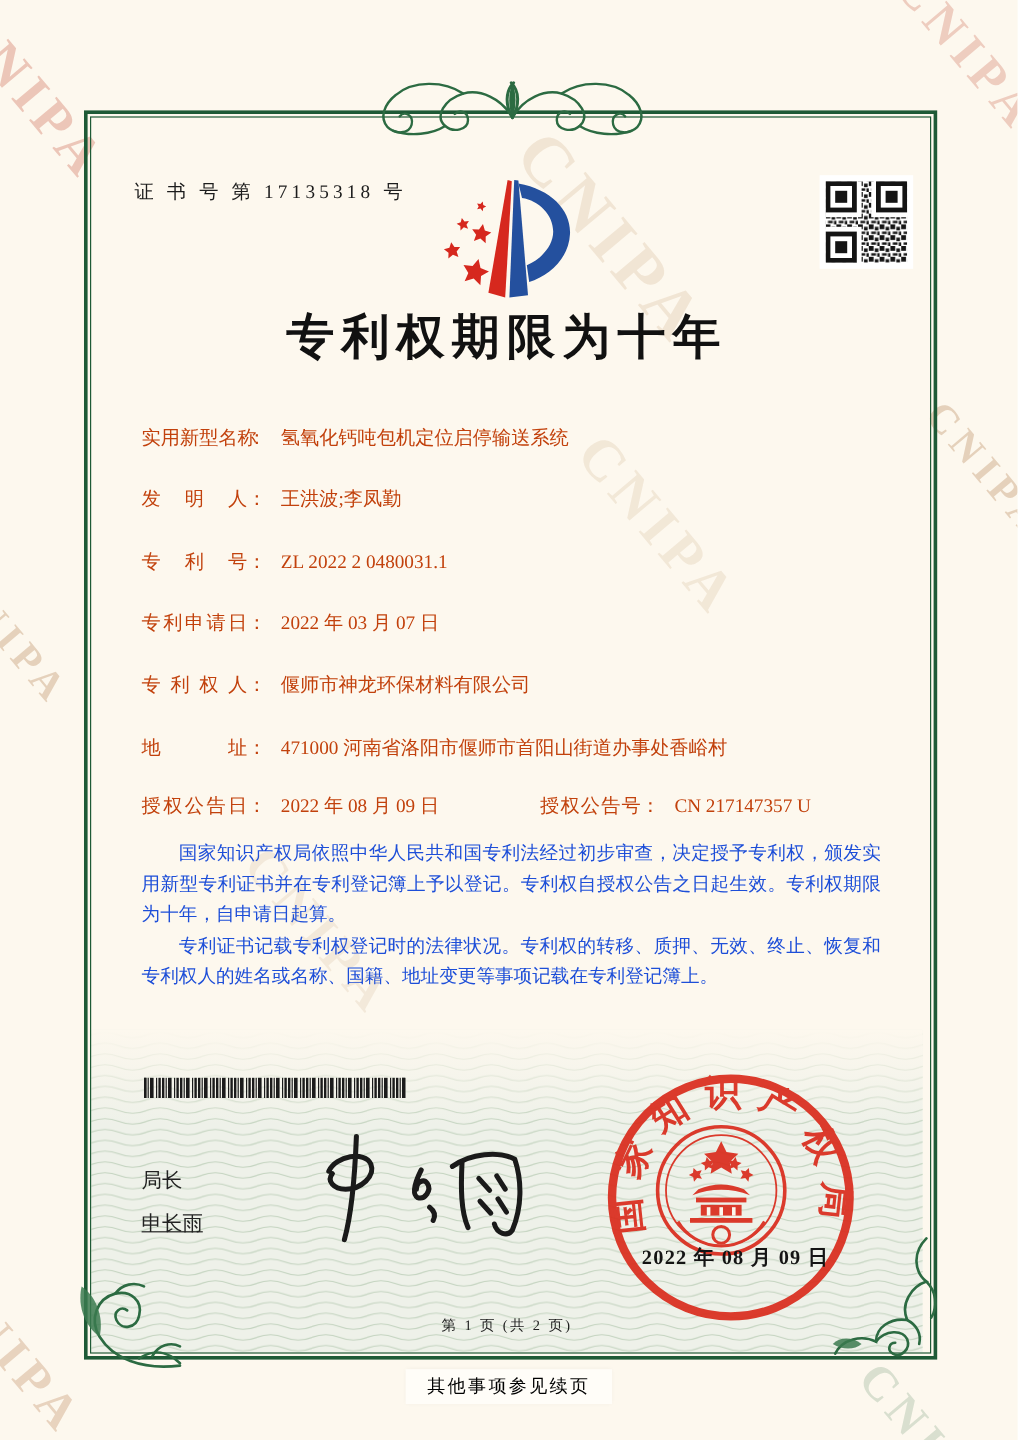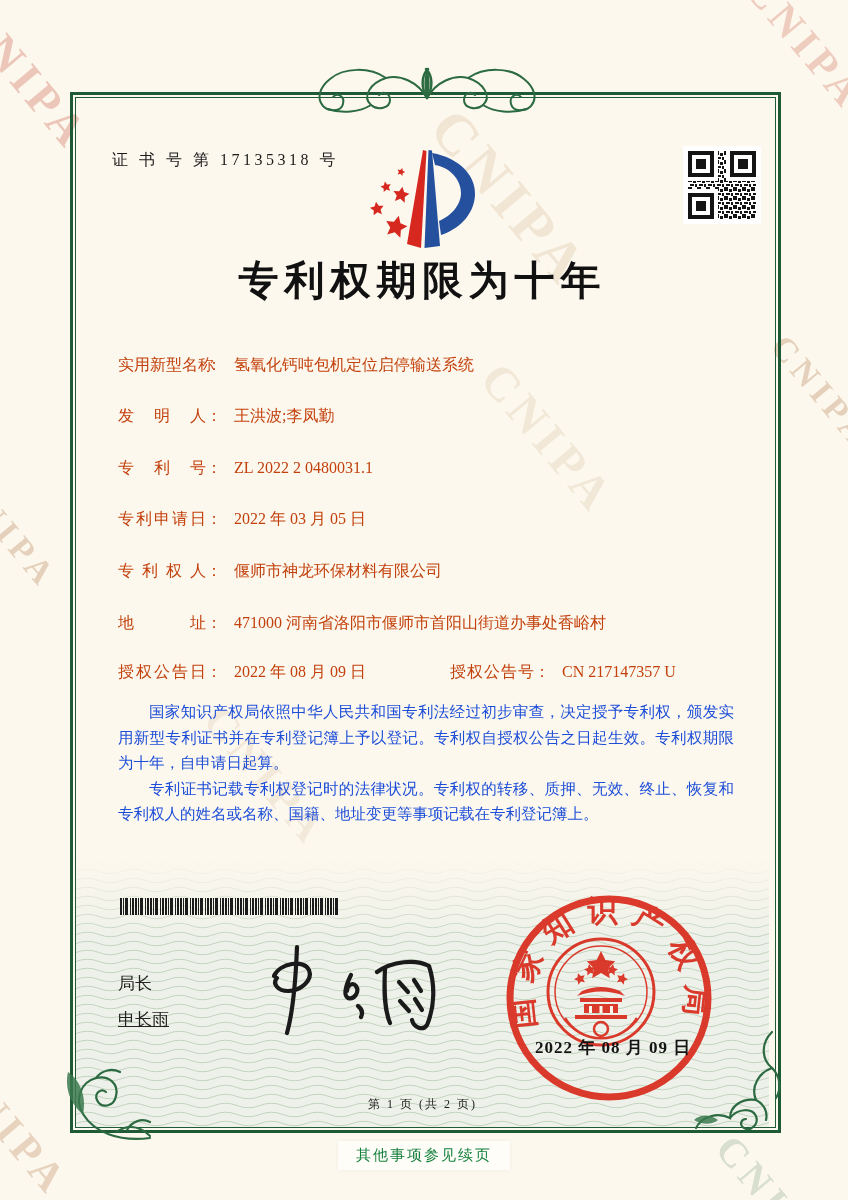--- a/index.html
+++ b/index.html
@@ -56,21 +56,21 @@
   .seal-date {
     position:absolute; left:528px; top:1036px; width:170px; text-align:center;
     font-size:17px; letter-spacing:1px; color:#141414; white-space:nowrap; font-weight:600;
   }
   .page-indicator {
     position:absolute; left:70px; top:1096px; width:705px; text-align:center;
     font-size:12px; color:#1d1d1d; letter-spacing:2px;
   }
   .note-box {
     position:absolute; left:424px; top:1141px; transform:translateX(-50%);
-    background:#fffdf8; padding:5px 18px; font-size:15px; letter-spacing:2px; color:#15803d;
+    background:#fffdf8; padding:5px 18px; font-size:15px; letter-spacing:2px; color:#000000;
     box-shadow:0 0 4px rgba(0,0,0,0.05);
   }
 </style>
 </head>
 <body>
 
 <div class="page">
 
   <span class="wm" style="left:-10px; top:-6px; font-size:46px; color:rgba(201,94,72,0.32);">CNIPA</span>
   <span class="wm" style="left:772px; top:-34px; font-size:42px; color:rgba(201,94,72,0.28);">CNIPA</span>
@@ -182,21 +182,21 @@
   <div class="frow" style="top:355px;">
     <span class="f-label">实用新型名称</span><span>：</span><span class="f-value">氢氧化钙吨包机定位启停输送系统</span>
   </div>
   <div class="frow" style="top:406px;">
     <span class="f-label">发明人</span><span>：</span><span class="f-value">王洪波;李凤勤</span>
   </div>
   <div class="frow" style="top:458px;">
     <span class="f-label">专利号</span><span>：</span><span class="f-value">ZL 2022 2 0480031.1</span>
   </div>
   <div class="frow" style="top:509px;">
-    <span class="f-label">专利申请日</span><span>：</span><span class="f-value">2022 年 03 月 05 日</span>
+    <span class="f-label">专利申请日</span><span>：</span><span class="f-value">2022 年 03 月 07 日</span>
   </div>
   <div class="frow" style="top:561px;">
     <span class="f-label">专利权人</span><span>：</span><span class="f-value">偃师市神龙环保材料有限公司</span>
   </div>
   <div class="frow" style="top:613px;">
     <span class="f-label">地址</span><span>：</span><span class="f-value">471000 河南省洛阳市偃师市首阳山街道办事处香峪村</span>
   </div>
   <div class="frow" style="top:662px;">
     <span class="f-label">授权公告日</span><span>：</span><span class="f-value">2022 年 08 月 09 日</span>
     <span class="pair2">

